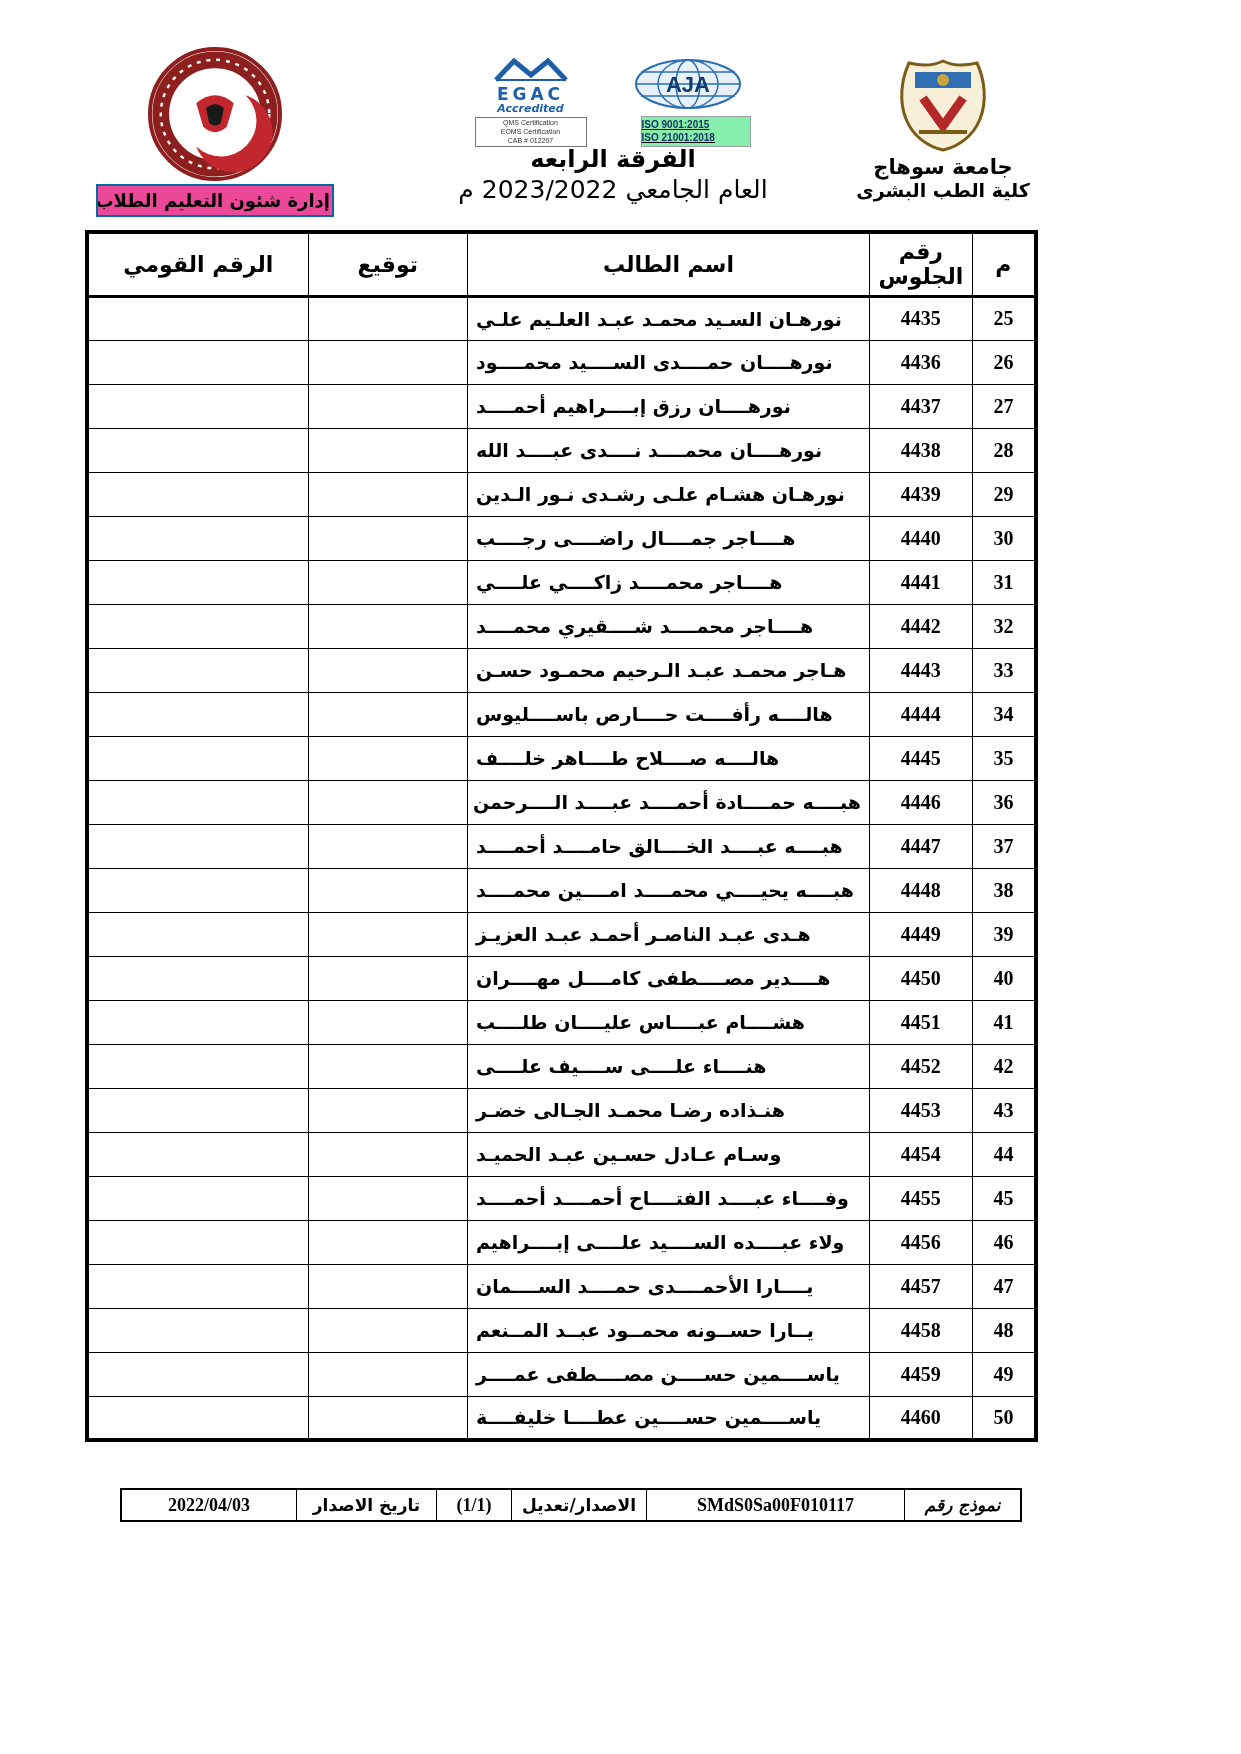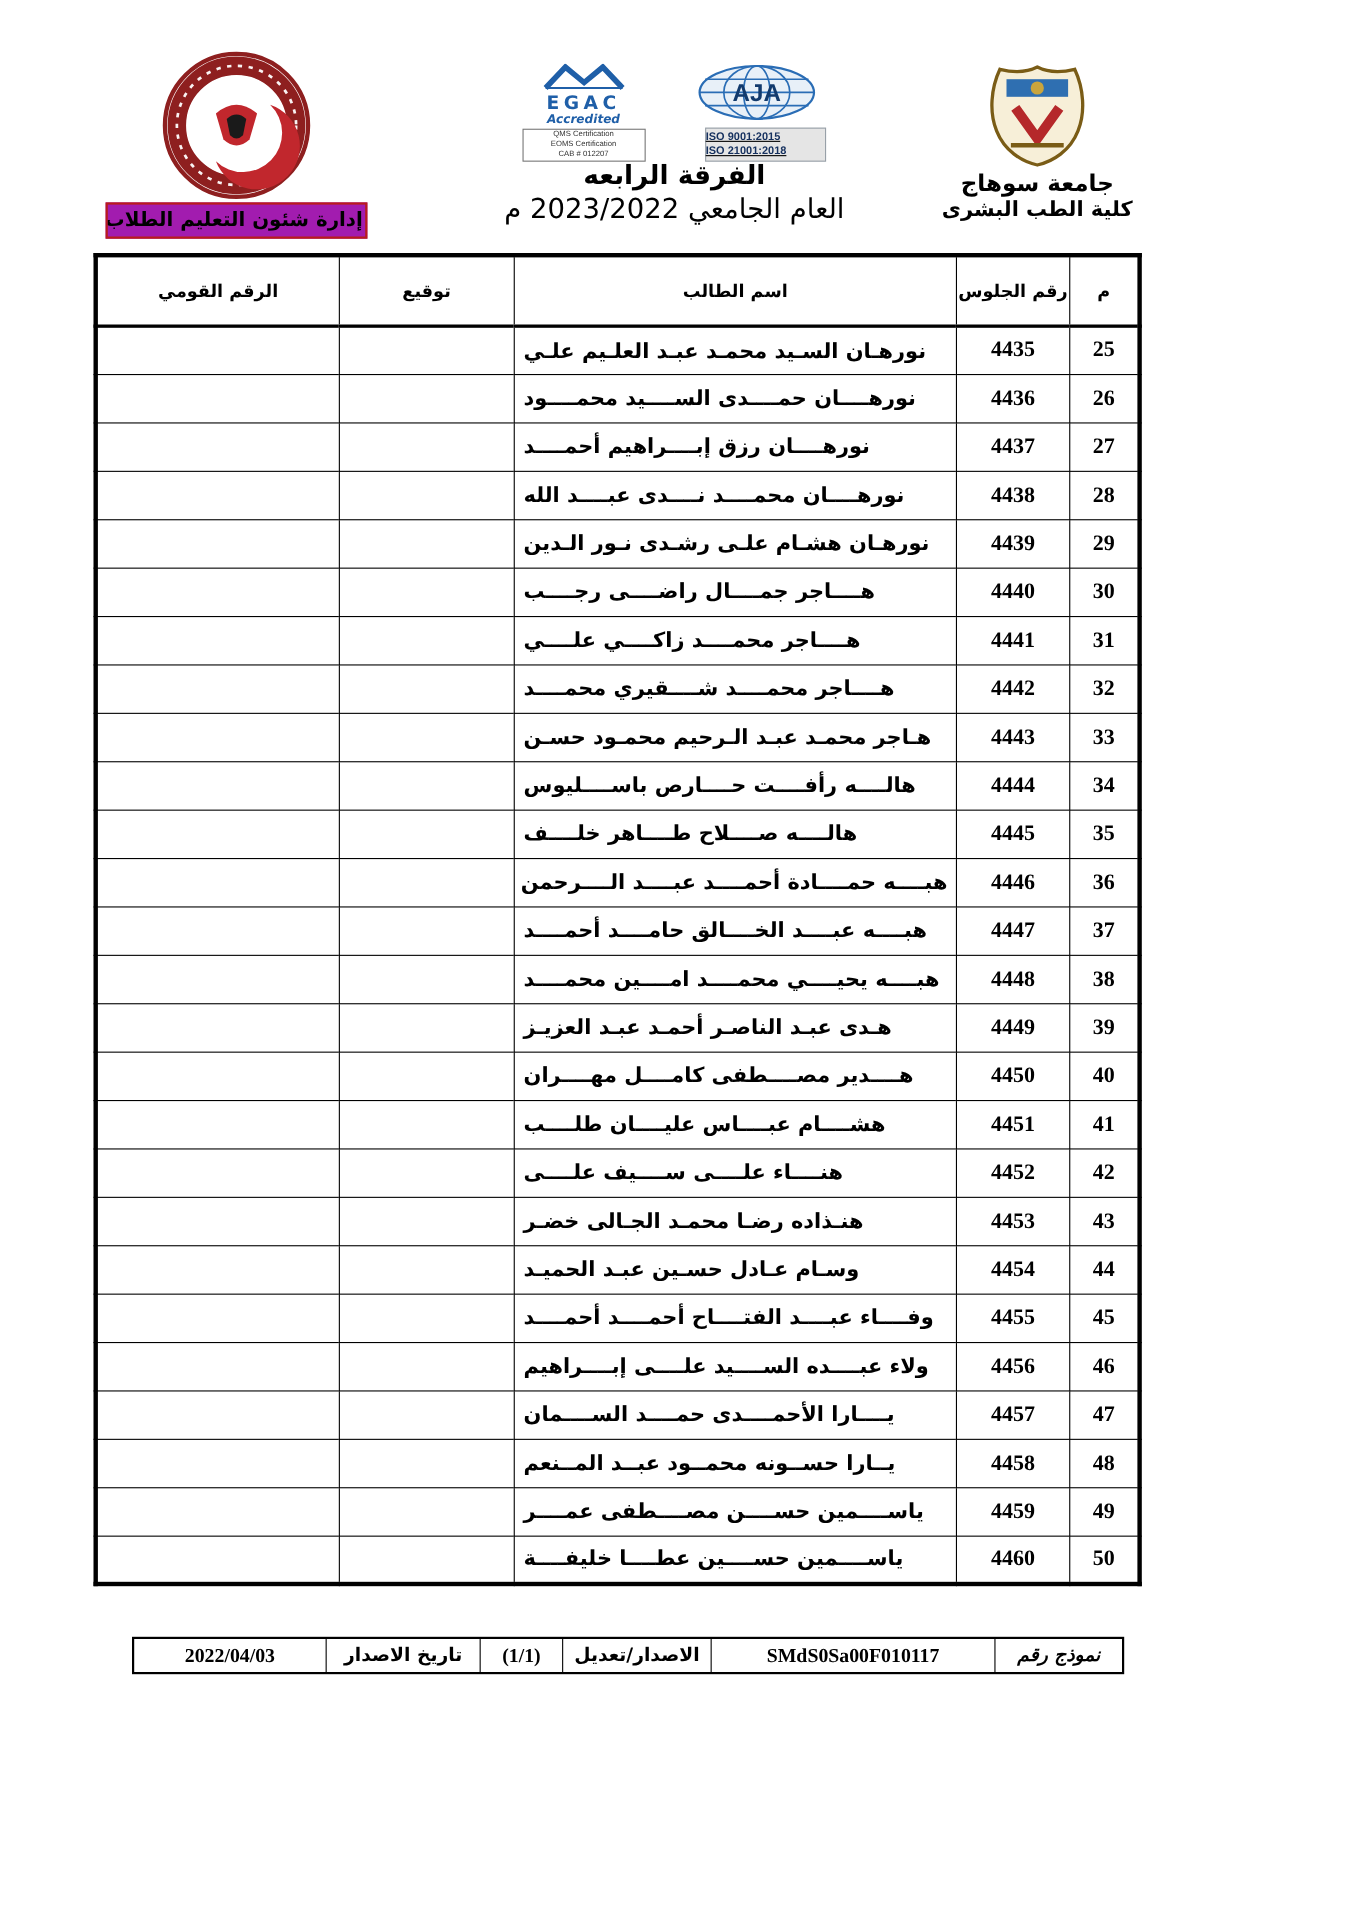--- a/index.html
+++ b/index.html
@@ -17,39 +17,39 @@
   .uni-faculty { font-size:19px; font-weight:bold; }
 
   .center-block { position:absolute; top:58px; left:428px; width:370px; text-align:center; }
   .logos-row { display:flex; direction:ltr; justify-content:center; align-items:flex-start; gap:40px; height:86px; }
   .egac-logo { width:125px; text-align:center; }
   .egac-name { font-size:17px; font-weight:bold; color:#1f5fa8; letter-spacing:4px; line-height:1; }
   .egac-acc { font-size:11px; font-weight:bold; font-style:italic; color:#1f5fa8; line-height:1.1; }
   .egac-box { margin:2px auto 0 auto; width:112px; border:1px solid #777; padding:1px 0; }
   .egac-box div { font-size:7px; line-height:1.25; color:#333; font-family:"Liberation Sans", sans-serif; }
   .aja-logo { width:125px; text-align:left;text-decoration:underline; }
-  .aja-box { margin:2px auto 0 auto; width:110px; background:#e5e5e5; border:1px solid #98a0a8; padding:2px 0; }
+  .aja-box { margin:2px auto 0 auto; width:110px; background:#86efac; border:1px solid #98a0a8; padding:2px 0; }
   .aja-box div { font-size:10px; font-weight:bold; color:#15305e; line-height:1.25; font-family:"Liberation Sans", sans-serif; }
   .doc-title1 { margin-top:4px; font-size:25px; font-weight:bold; line-height:1.25; }
   .doc-title2 { font-size:24px; font-weight:bold; line-height:1.25; }
   .doc-title3 { font-size:25px; font-weight:normal; line-height:1.25; }
 
   .admin-block { position:absolute; top:46px; left:96px; width:238px; text-align:center; }
   .admin-block svg { display:block; margin:0 auto; }
-  .admin-caption { margin-top:2px; border:2px solid #b91c1c; padding:4px 2px; font-size:18px; font-weight:bold; white-space:nowrap; overflow:hidden; background:#a21caf; }
+  .admin-caption { margin-top:2px; border:2px solid #0369a1; padding:4px 2px; font-size:18px; font-weight:bold; white-space:nowrap; overflow:hidden; background:#ec4899; }
 
   
   table.students {
     position:absolute; top:230px; left:85px; width:953px;
     border-collapse:collapse; table-layout:fixed; border:4px solid #000;
     background:#fff;
   }
   table.students th, table.students td { border:1px solid #000; vertical-align:middle; overflow:hidden; }
   table.students thead th {
-    border-bottom:3px solid #000; font-weight:bold; font-size:16px; height:64px; 
+    border-bottom:3px solid #000; font-weight:bold; font-size:22px; height:64px; 
   }
   table.students td { height:44px; }
   td.cell-index, td.cell-seat {
     text-align:center; font-weight:bold; font-size:20px;
     font-family:"Liberation Serif", serif;
   }
   td.cell-name {
     text-align:left; padding:0 8px; font-weight:bold; font-size:19px; white-space:nowrap;
   }
 

